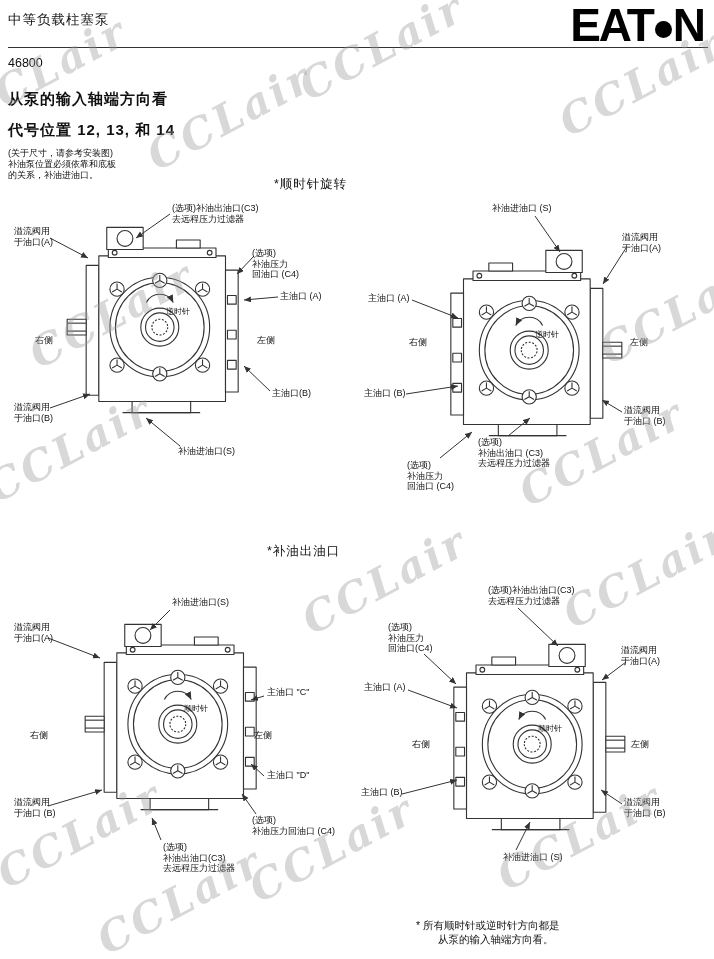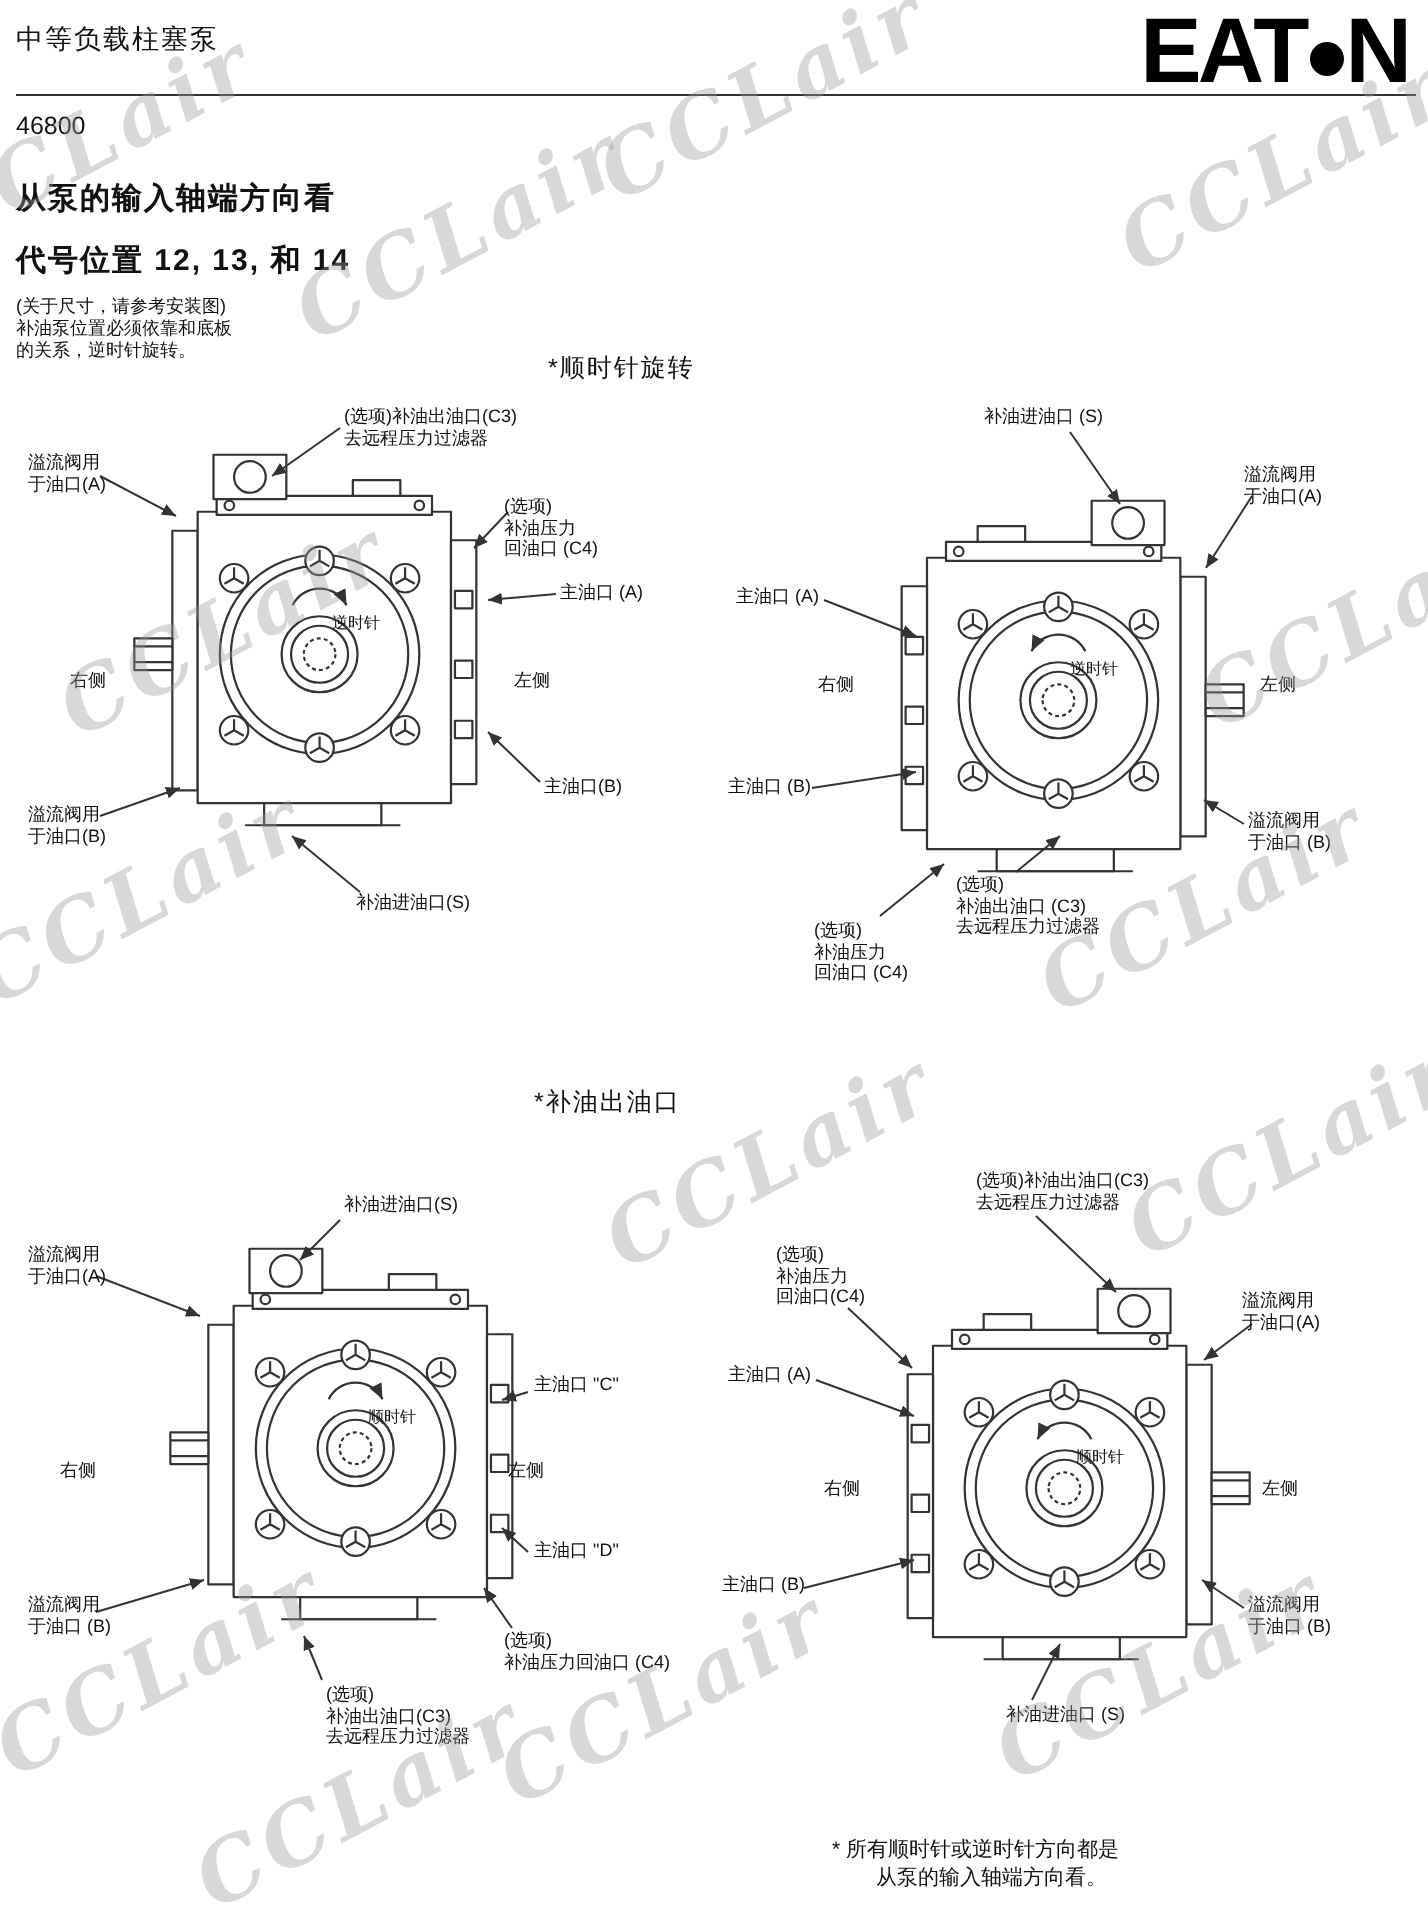--- a/index.html
+++ b/index.html
@@ -91,21 +91,21 @@
   <div class="hdr-title">中等负载柱塞泵</div>
   <div class="logo"><span>EAT</span><span class="dot"></span><span>N</span></div>
   <div class="hdr-rule"></div>
   <div class="hdr-model">46800</div>
 
   <div class="sec-title">从泵的输入轴端方向看</div>
   <div class="subtitle">代号位置 12, 13, 和 14</div>
   <div class="note">
     <div>(关于尺寸，请参考安装图)</div>
     <div>补油泵位置必须依靠和底板</div>
-    <div>的关系，逆时针旋转。</div>
+    <div>的关系，补油进油口。</div>
   </div>
 
   <div class="rotlabel cw">*顺时针旋转</div>
   <div class="rotlabel ccw">*补油出油口</div>
 
   <div class="diagram" style="left:4px;top:196px;width:340px;height:278px;">
     <svg class="pump" style="left:60px;top:25px;" width="190" height="198" viewBox="0 0 240 250">
         <use href="#pump-sym"></use>
       </svg>
     <svg class="leads" width="340" height="278">

